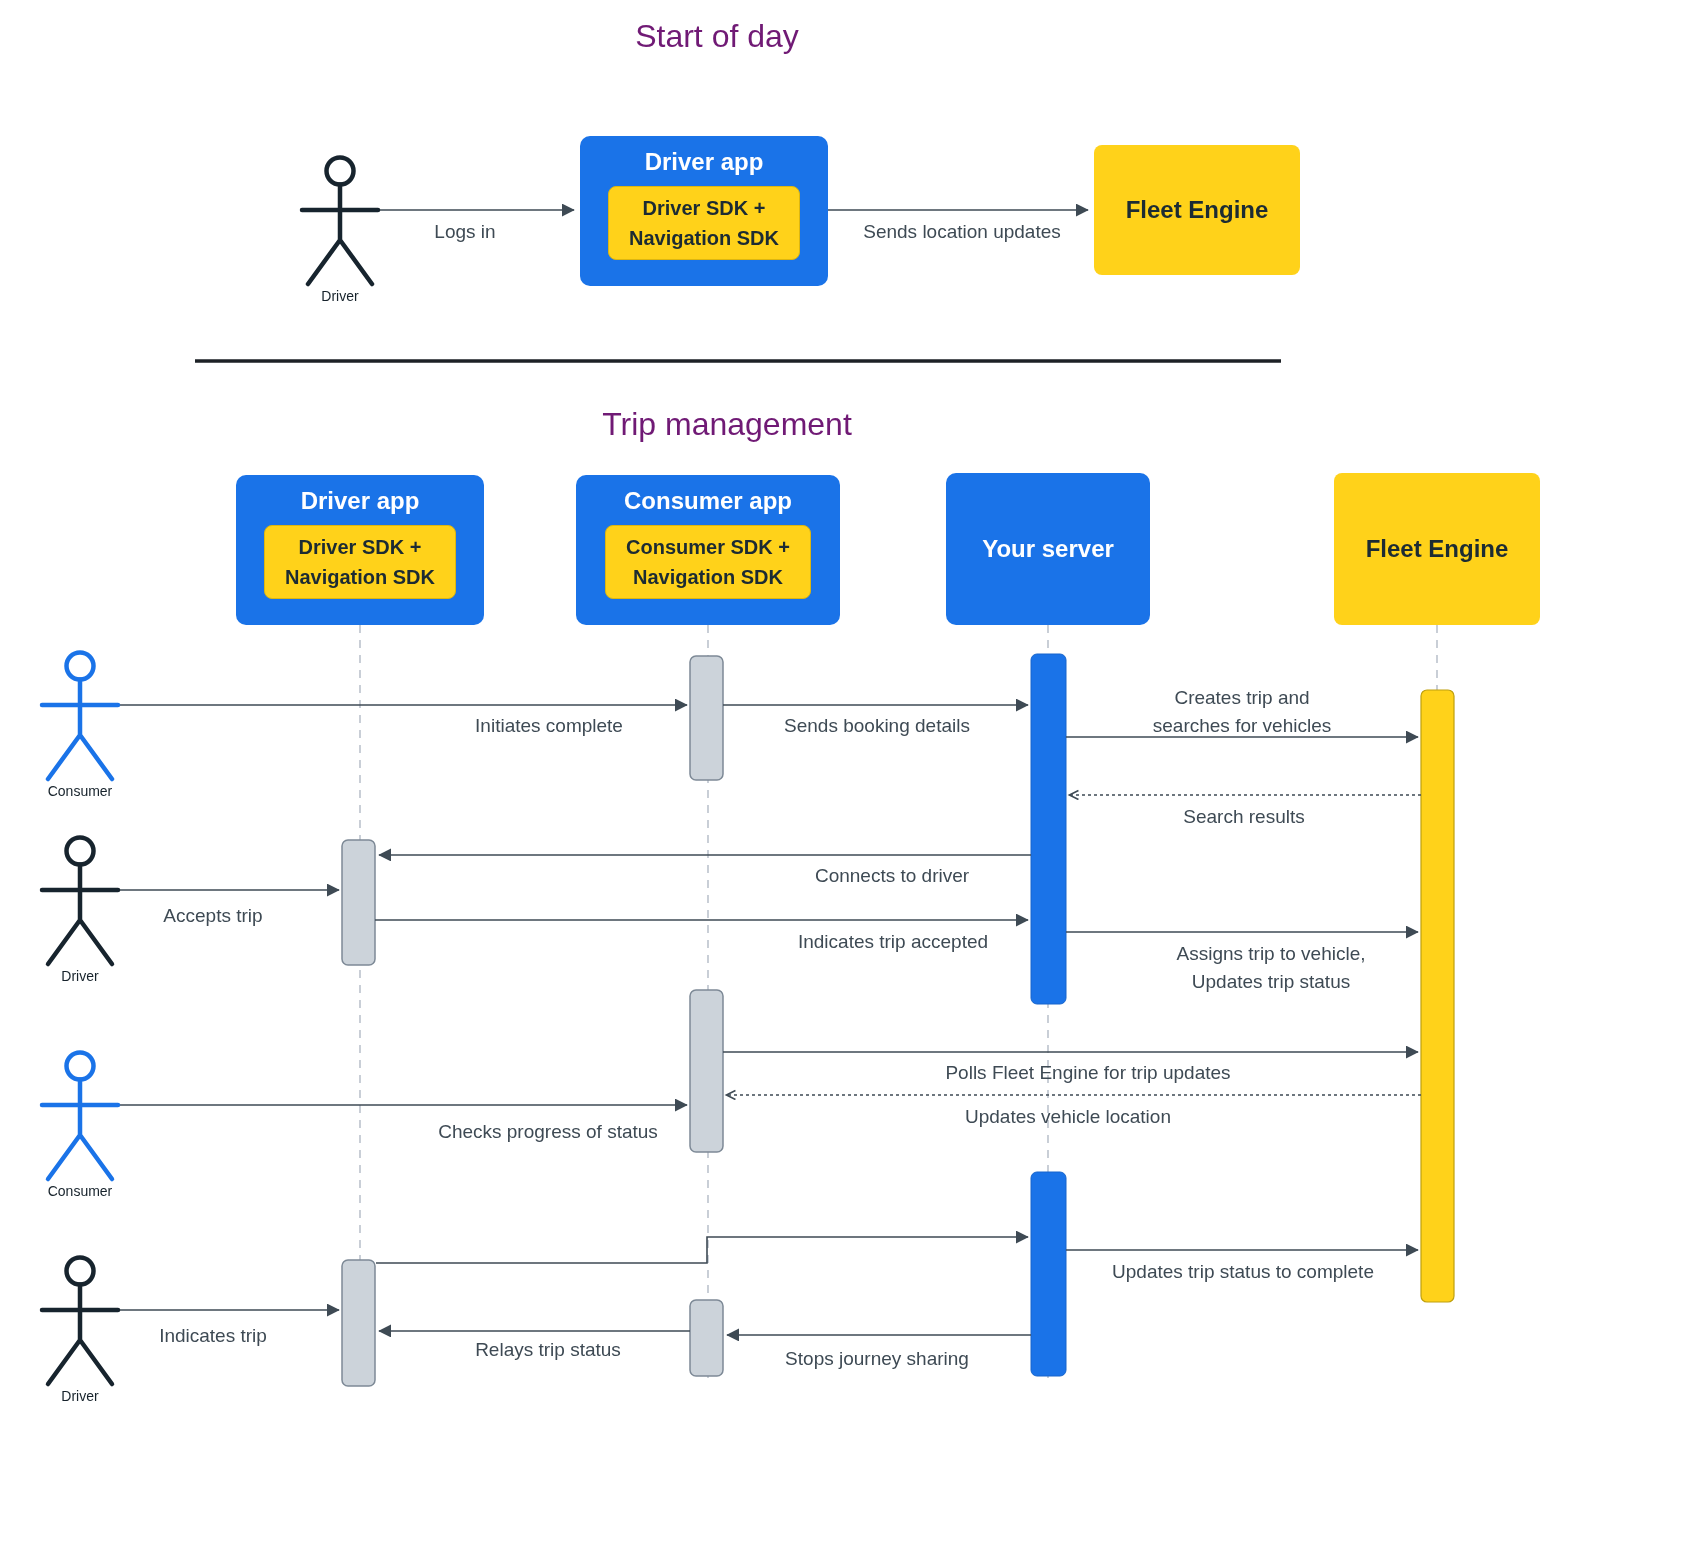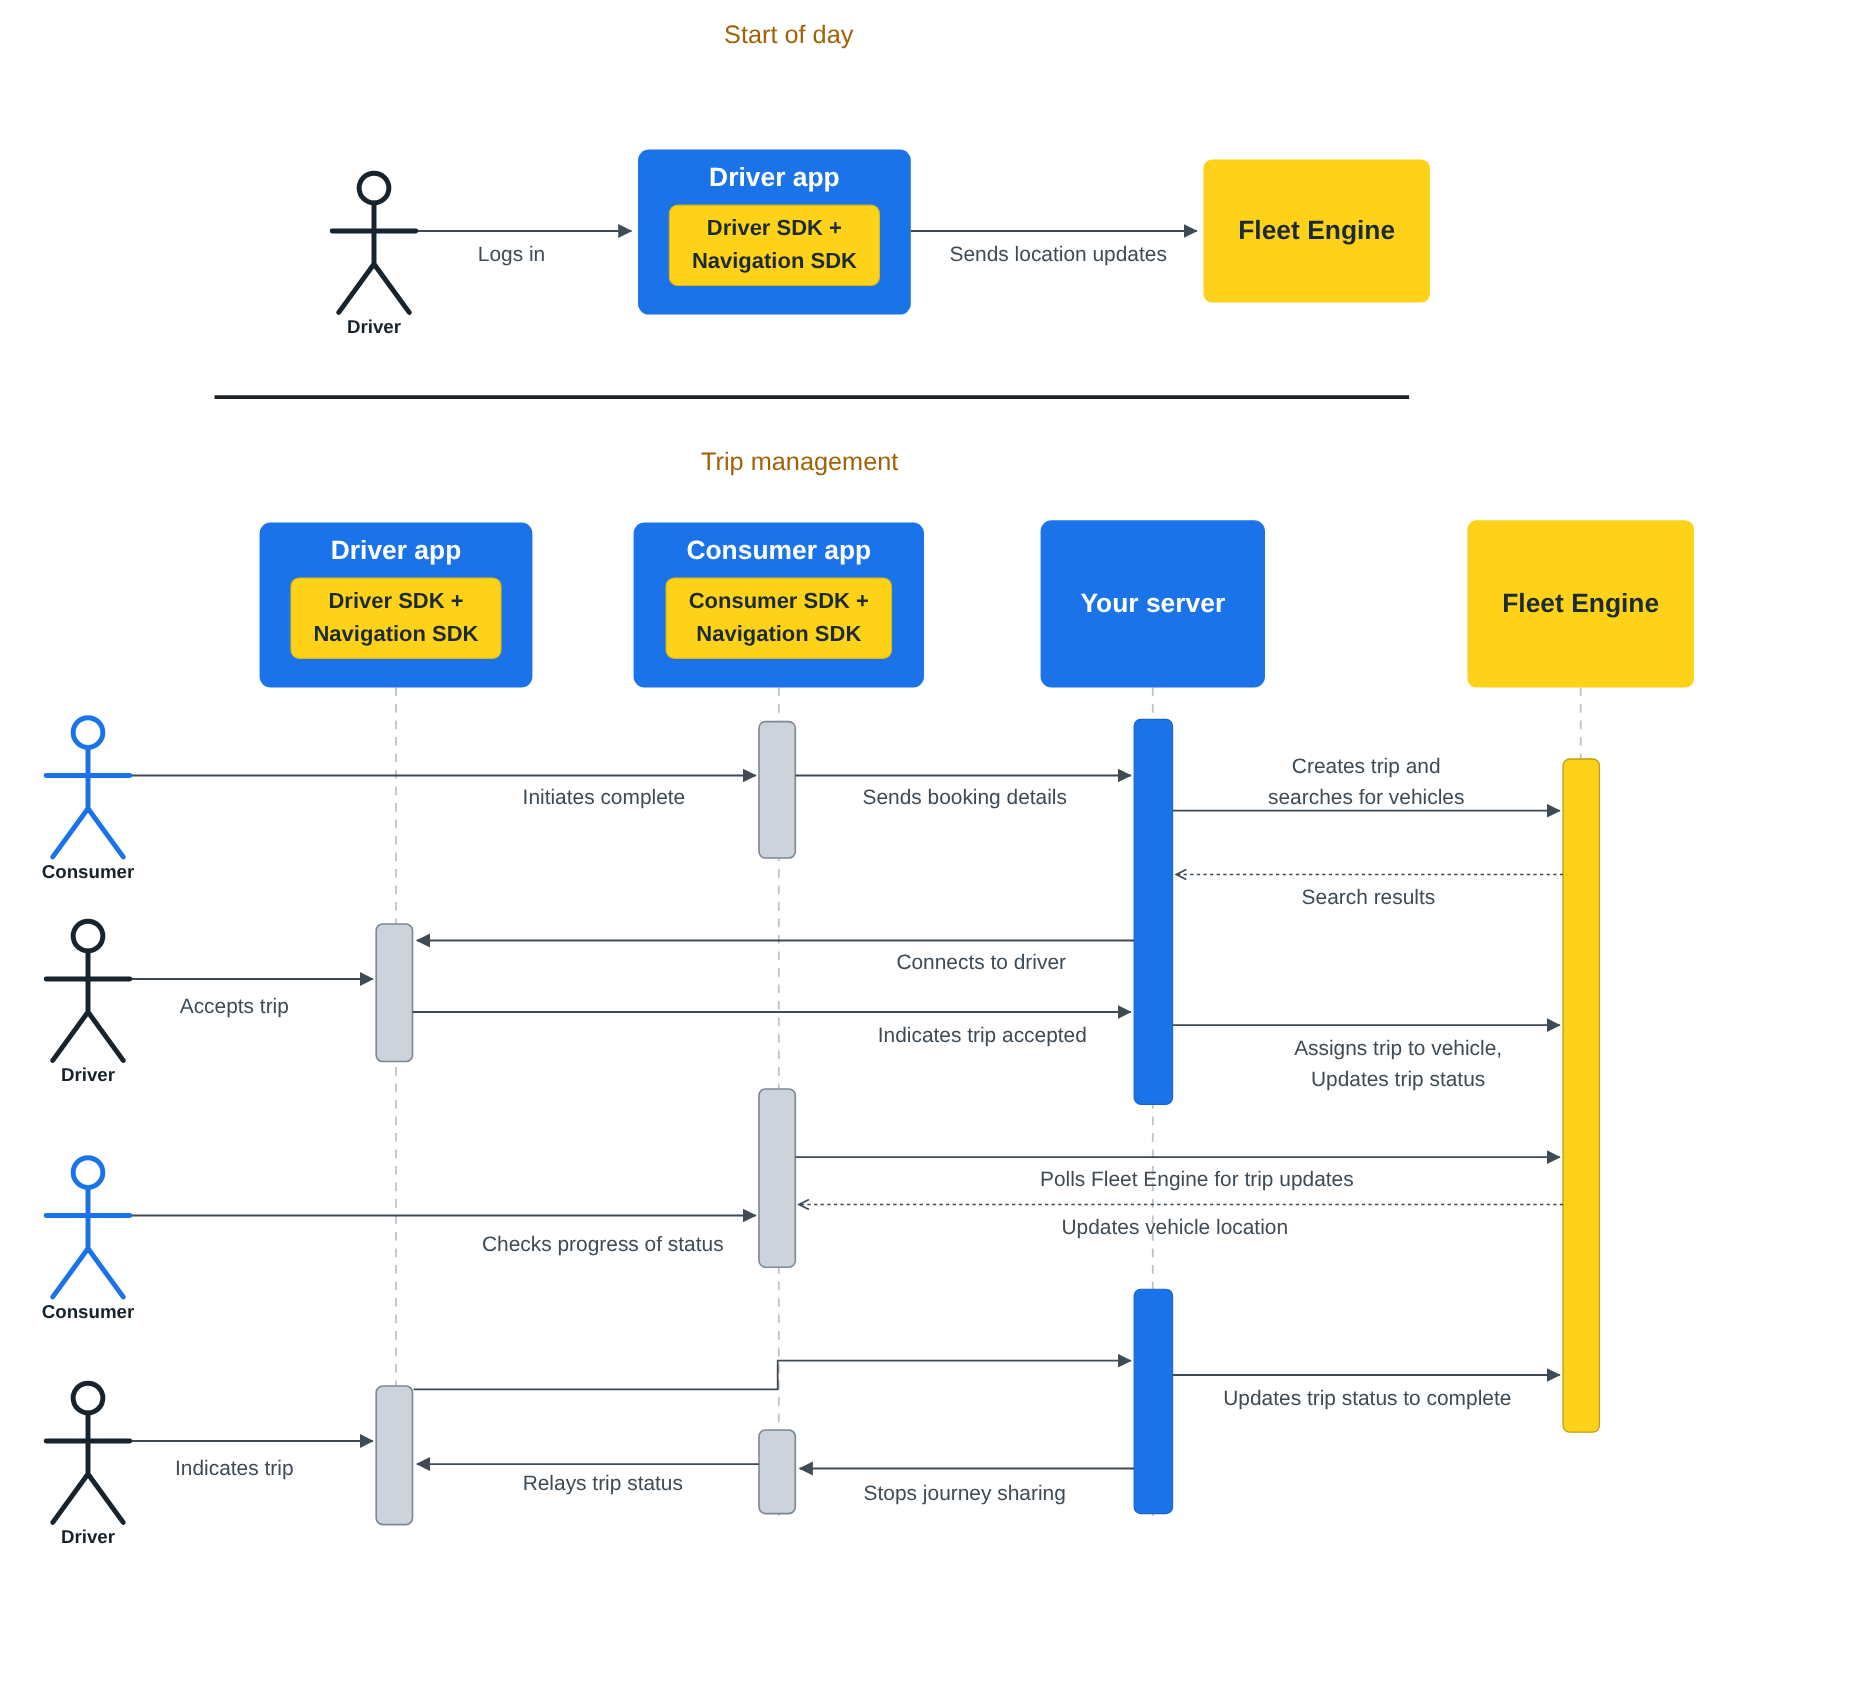--- a/index.html
+++ b/index.html
@@ -4,30 +4,30 @@
 <style>
   html,body { margin:0; padding:0; background:#ffffff; }
   .canvas {
     position:relative; width:1705px; height:1546px; background:#ffffff;
     font-family:"Liberation Sans", sans-serif; overflow:hidden;
   }
   svg.layer { position:absolute; left:0; top:0; width:1705px; height:1546px; overflow:visible; }
 
   .section-title {
     position:absolute; transform:translateX(-50%);
-    font-size:23px; color:#a16207; white-space:nowrap;
+    font-size:32px; color:#701a75; white-space:nowrap;
   }
   .msg-label {
     position:absolute; transform:translateX(-50%);
     font-size:19px; color:#3e4a54; white-space:pre-line; text-align:center;
     line-height:1.45;
   }
   .actor-label {
     position:absolute; transform:translateX(-50%);
-    font-size:17px; font-weight:bold; color:#16222b; white-space:nowrap;
+    font-size:14px; font-weight:normal; color:#16222b; white-space:nowrap;
   }
   .node-blue {
     position:absolute; background:#1a73e8; border-radius:10px;
     display:flex; flex-direction:column; align-items:center;
     box-sizing:border-box; padding-top:12px;
   }
   .node-blue.center { justify-content:center; padding-top:0; }
   .node-title { color:#ffffff; font-weight:bold; font-size:24px; }
   .sdk-box {
     background:#ffd21a; border:1.5px solid #ddb60f; border-radius:8px;

